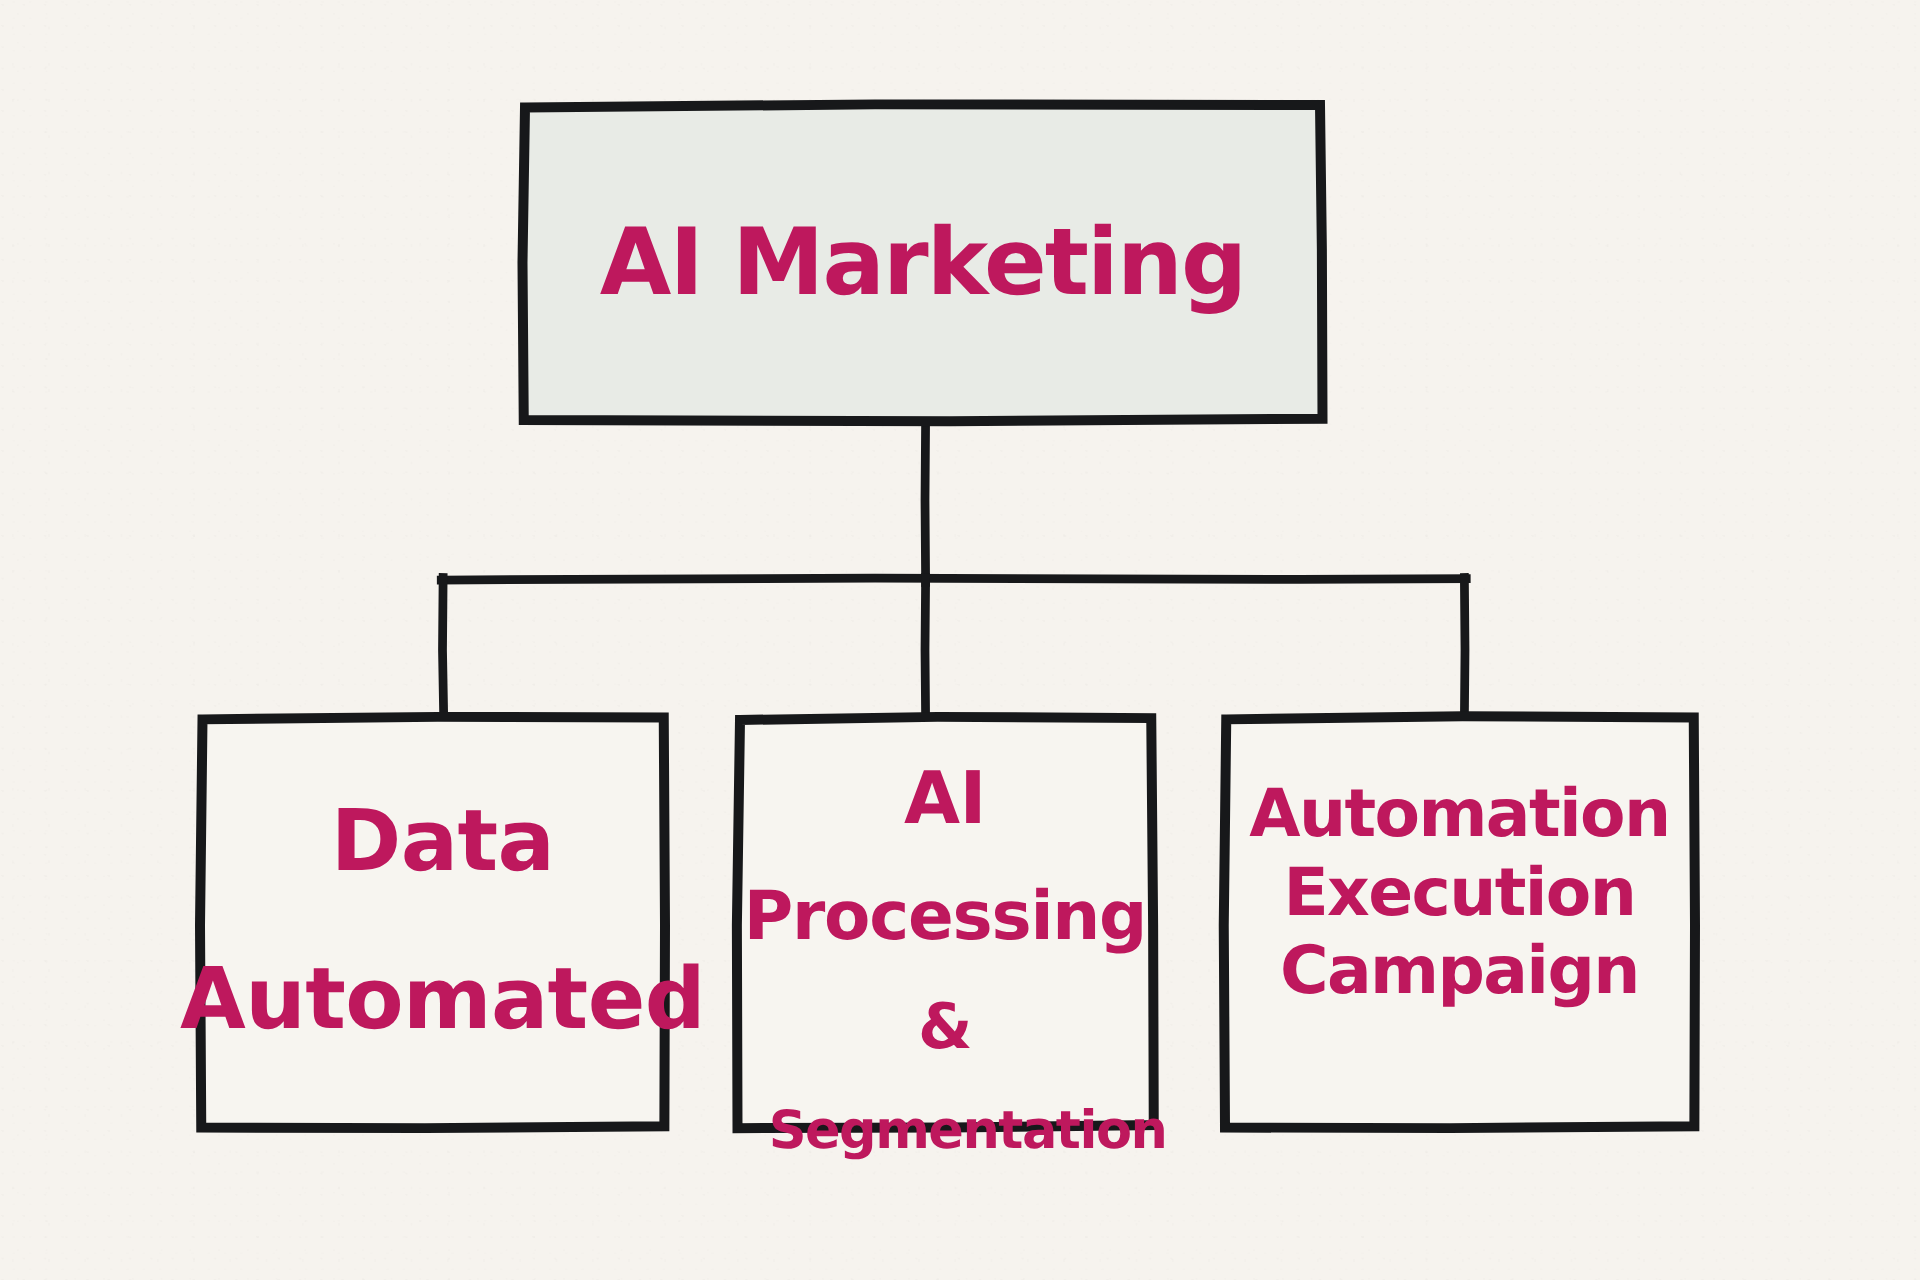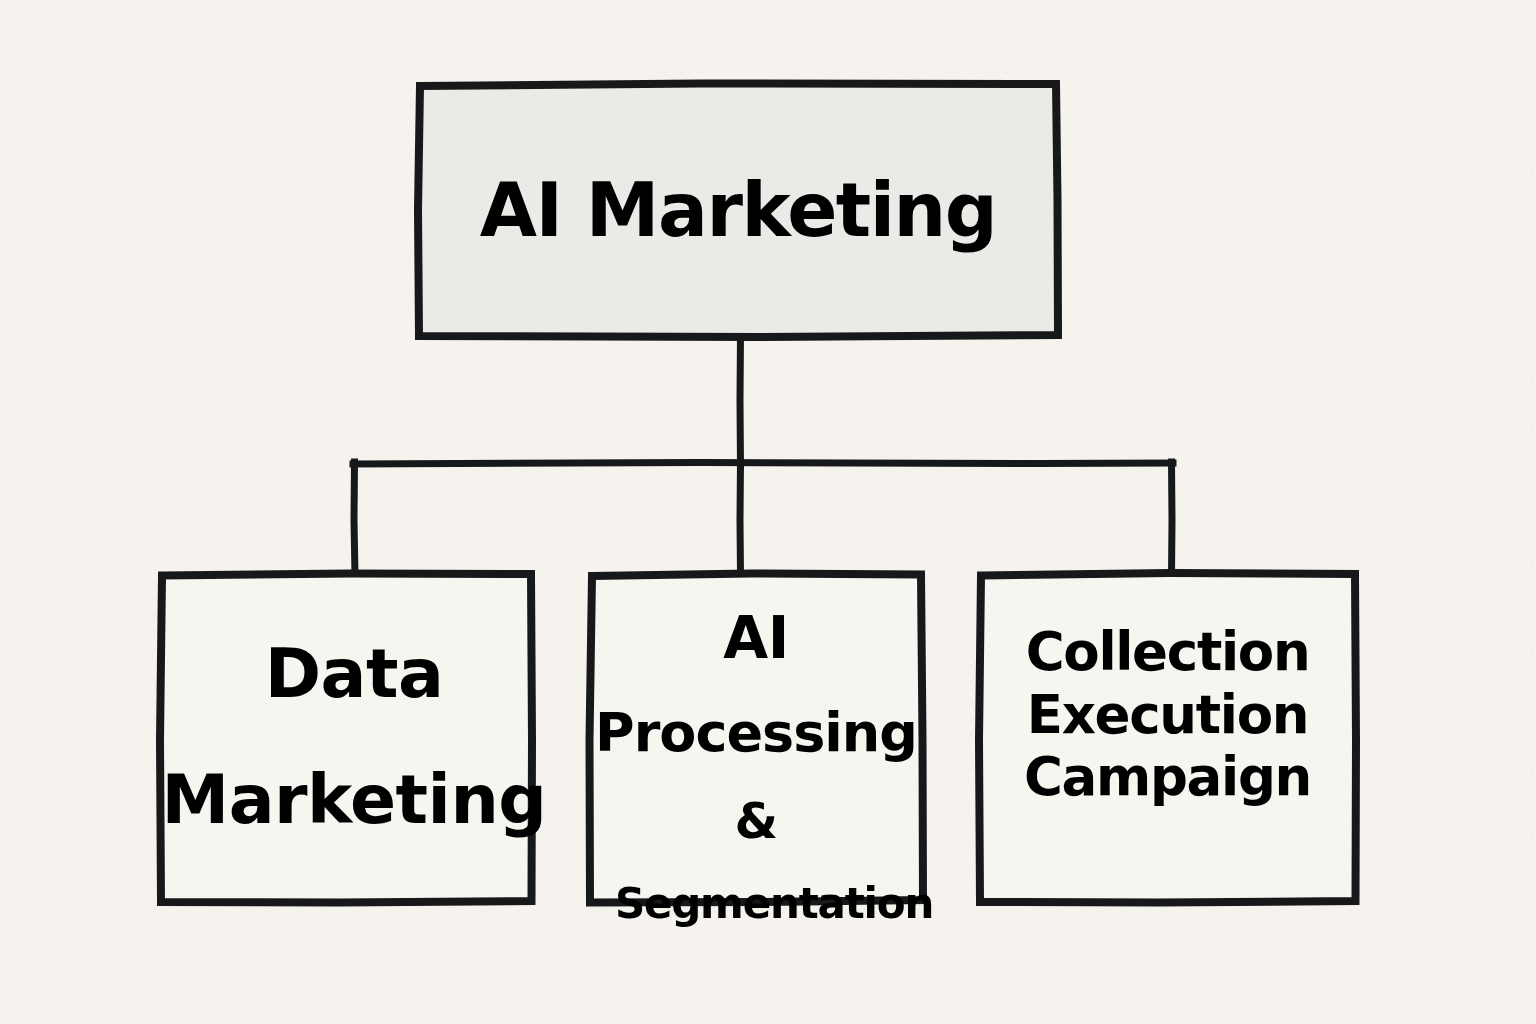--- a/index.html
+++ b/index.html
@@ -40,21 +40,21 @@
     top: 0;
   }
 
   .node-label {
     position: absolute;
     display: flex;
     flex-direction: column;
     align-items: center;
     justify-content: center;
     text-align: center;
-    color: #000000;
+    color: #be185d;
     font-family: "DejaVu Sans", sans-serif;
     font-weight: 700;
     letter-spacing: -0.5px;
     line-height: 1.02;
     pointer-events: none;
     -webkit-font-smoothing: antialiased;
   }
 
   .line {
     display: block;
@@ -103,29 +103,29 @@
       <path d="M 981 575.5 L 1170 573 L 1355 574 L 1356 740 L 1355.5 901 L 1160 902.5 L 980 902 L 979 740 Z" fill="none" stroke="#17181a" stroke-width="8" stroke-linecap="square" stroke-linejoin="miter"></path>
     </g>
   </svg>
 
   <div class="node-label" style="left:418px; top:83px; width:640px; height:254px; font-size:74px; letter-spacing:-1.5px; line-height:1.12;">
     <span class="line">AI Marketing</span>
   </div>
 
   <div class="node-label" style="left:168px; top:573px; width:372px; height:329px; font-size:68px; line-height:1.22;gap:43px;">
     <span class="line">Data</span>
-    <span class="line">Marketing</span>
+    <span class="line">Automated</span>
   </div>
 
   <div class="node-label" style="left:589px; top:573px; width:334px; height:329px; justify-content:flex-start; padding-top:34px; box-sizing:border-box; line-height:1.1;gap:32px;">
     <span class="line" style="font-size:58px;">AI</span>
     <span class="line" style="font-size:54px; letter-spacing:-1px;">Processing</span>
     <span class="line" style="font-size:50px;">&amp;</span>
     <span class="line" style="font-size:42px; letter-spacing:-1.2px;margin-left:36px;">Segmentation</span>
   </div>
 
   <div class="node-label" style="left:979px; top:573px; width:377px; height:329px; justify-content:flex-start; padding-top:48px; box-sizing:border-box; font-size:53px; letter-spacing:-1.3px; line-height:1.18;">
-    <span class="line">Collection</span>
+    <span class="line">Automation</span>
     <span class="line">Execution</span>
     <span class="line">Campaign</span>
   </div>
 
 </div>
 
 </body></html>

